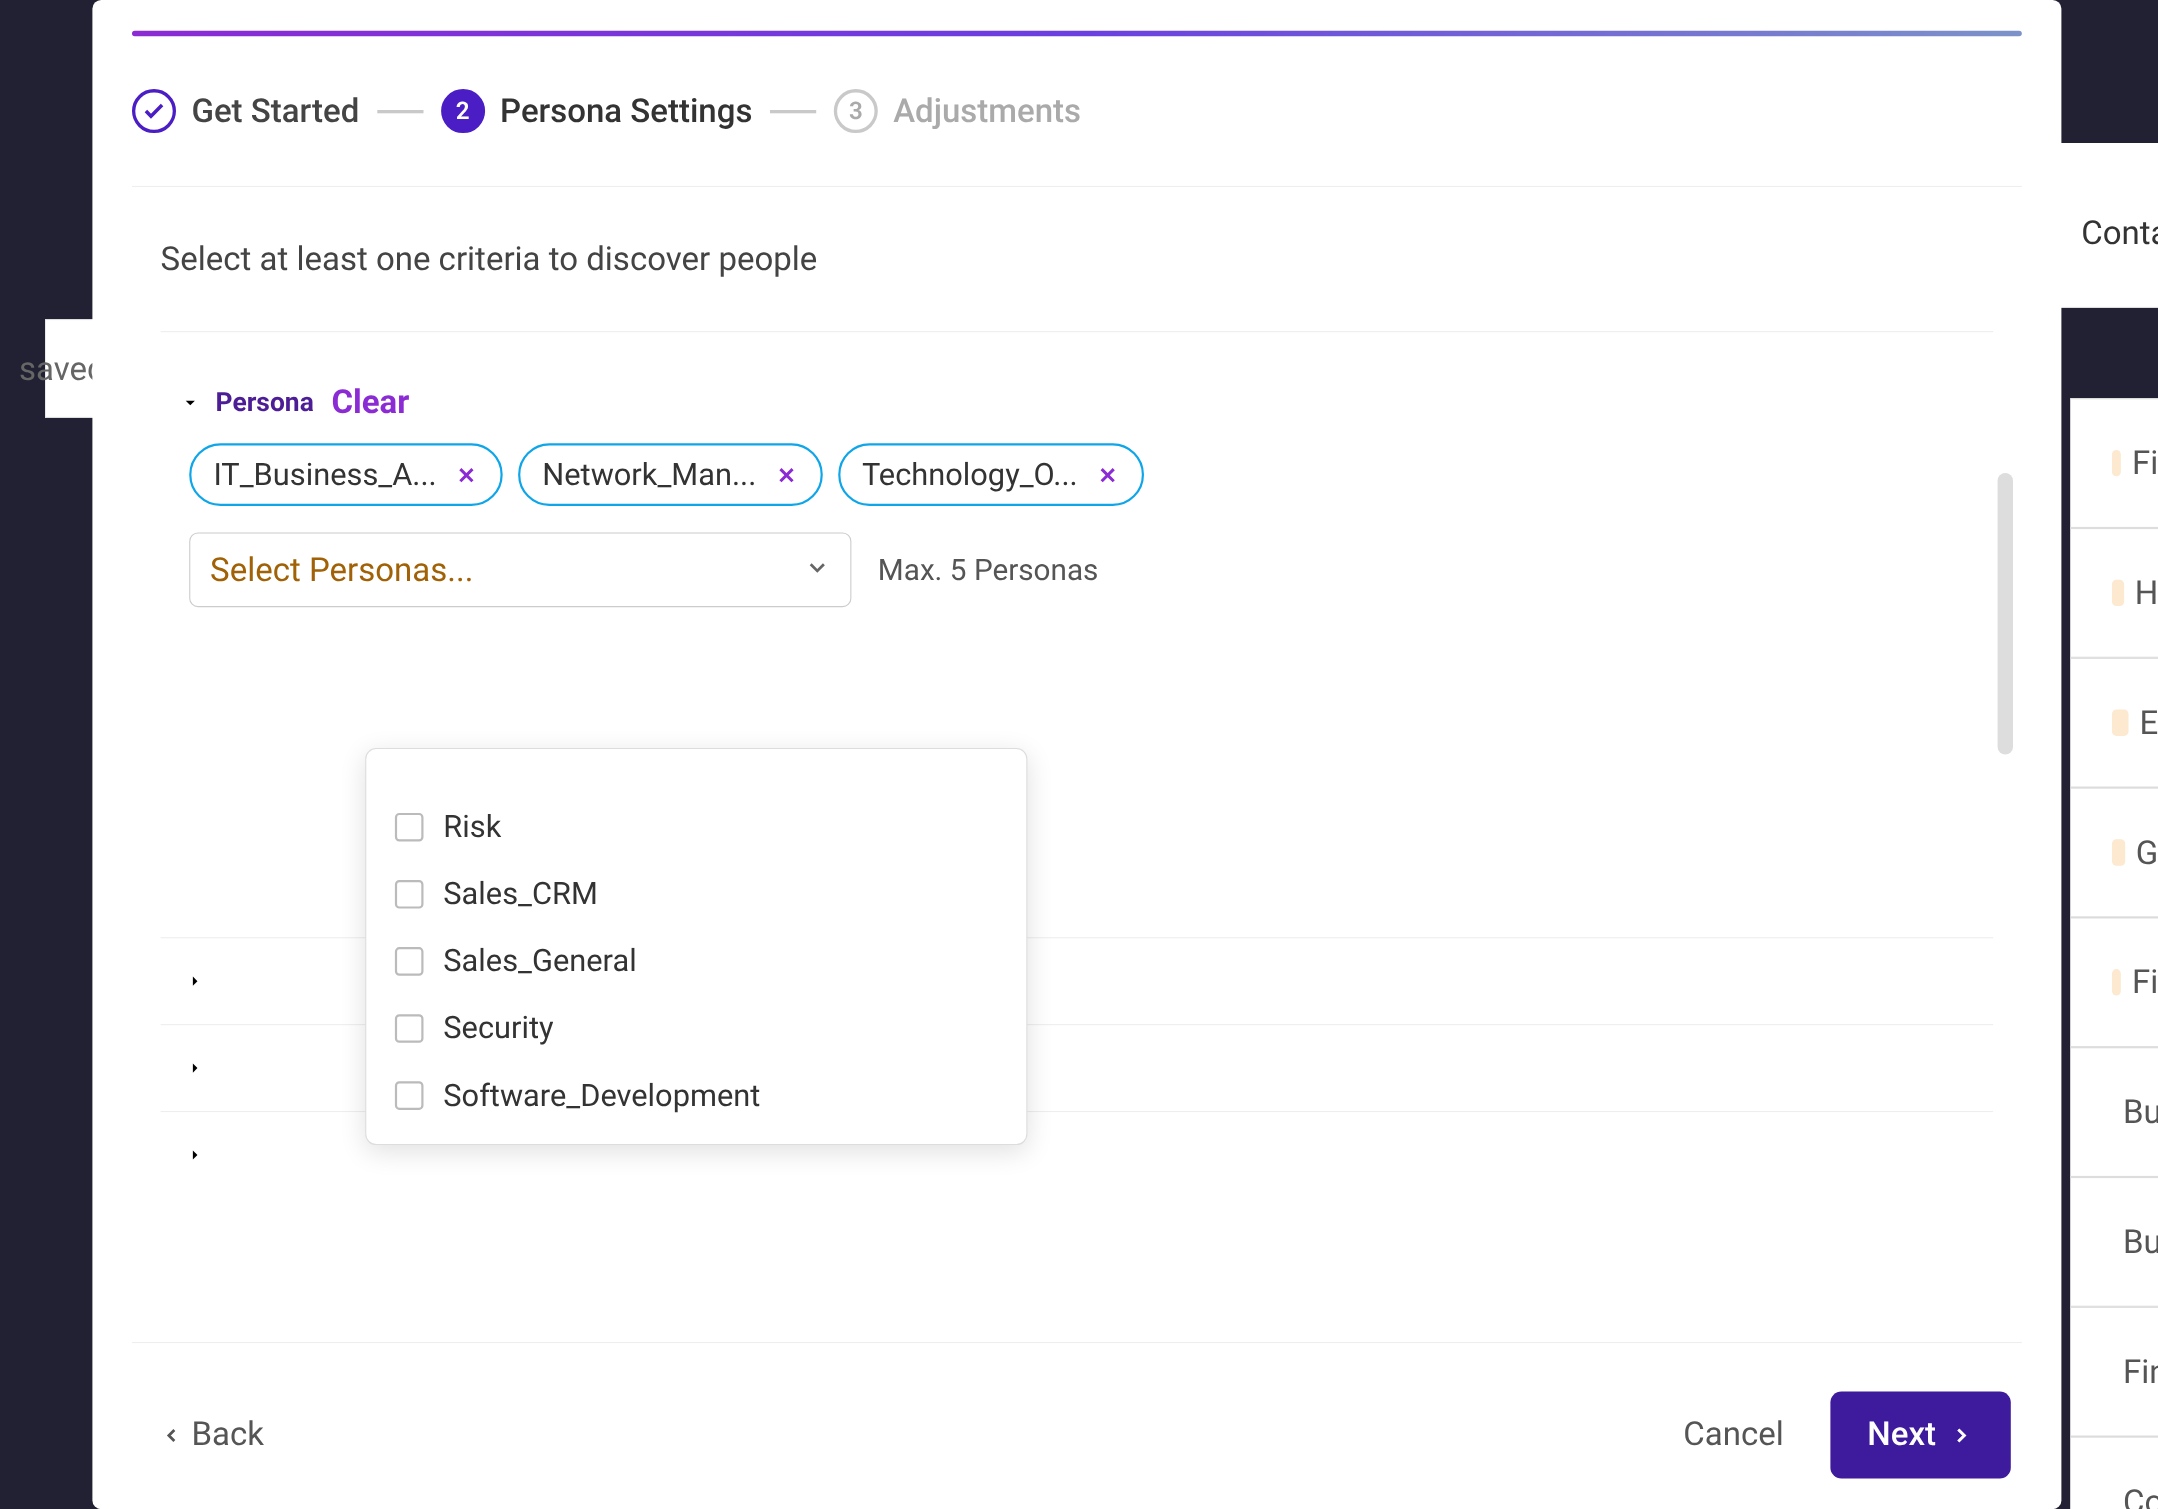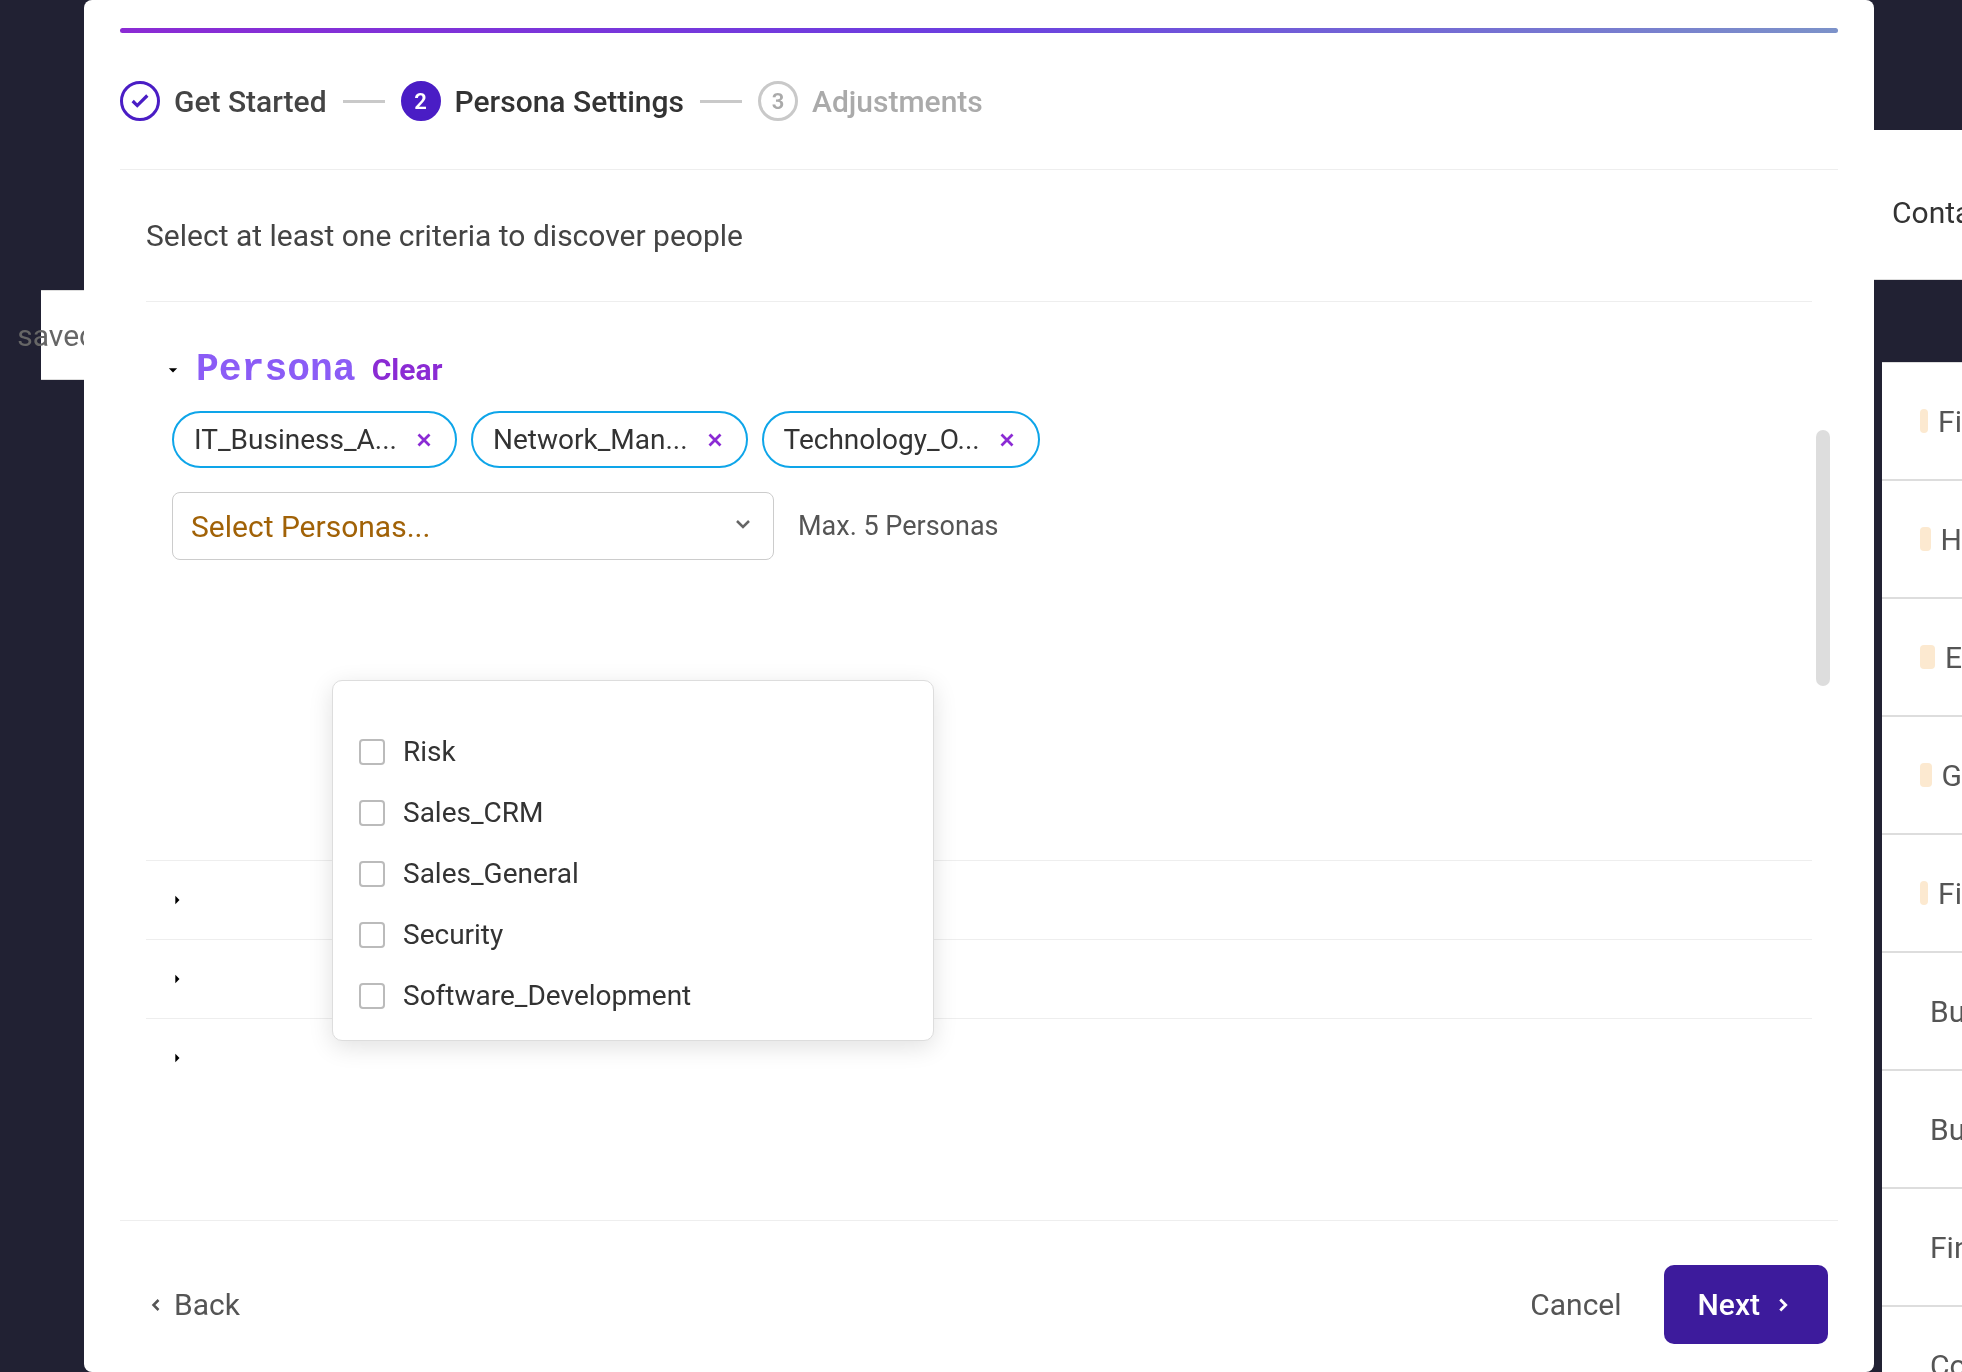--- a/index.html
+++ b/index.html
@@ -63,21 +63,21 @@
   .step-label.active { color:#333; }
   .step-label.pending { color:#aaa; }
   .step-connector { width:42px; height:3px; background:#c9c9c9; }
 
   .body-area { flex:1; overflow:hidden; position:relative; }
   .body-inner { padding: 48px 26px 0 26px; height:100%; }
   .instruction { font-size:30px; color:#444; padding-bottom:48px; border-bottom:1px solid #eee;}
   .section-head { display:flex; align-items:center; gap:12px; padding: 46px 0 20px 16px;}
   .chevron { width:22px; height:22px; display:inline-flex; align-items:center; justify-content:center;}
   .chevron svg { width:20px; height:20px; }
-  .section-title { font-size:38px; font-weight:700; color:#8b5cf6;font-family:Liberation Mono, monospace; }
+  .section-title { font-size:24px; font-weight:700; color:#4c1d95; }
   .clear-link { font-size:30px; font-weight:700; color:#8b2bd4; cursor:pointer; margin-left:4px;}
 
   .chips-row { display:flex; gap:14px; padding-left:26px; flex-wrap:wrap;}
   .chip {
     display:flex; align-items:center; gap:16px;
     border:2px solid #0ea5e9; border-radius:999px;
     padding: 10px 20px; font-size:28px; color:#333;
     background:#fff; max-width:320px;
   }
   .chip-label { white-space:nowrap; overflow:hidden; text-overflow:ellipsis; max-width:220px;}

